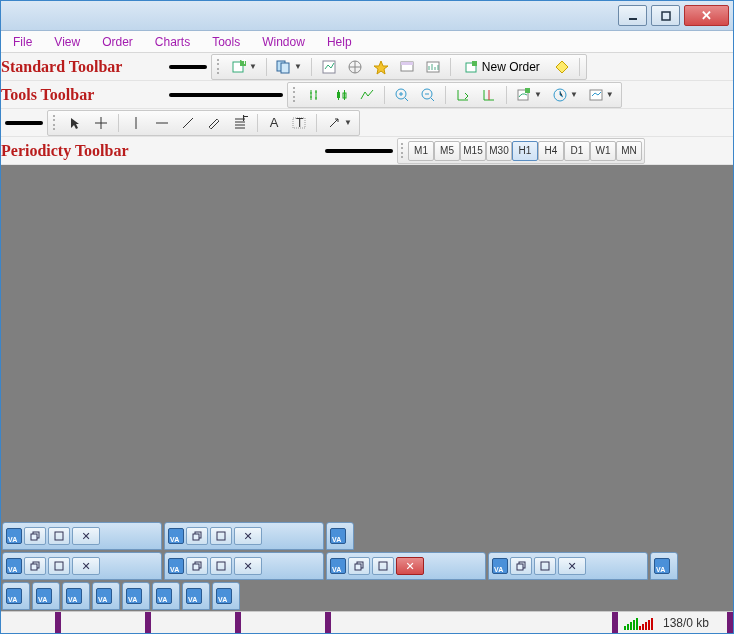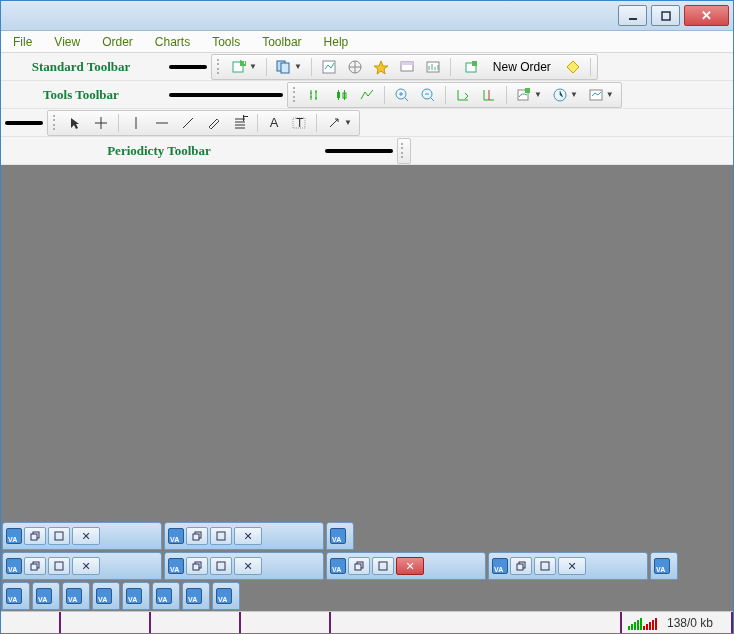--- a/index.html
+++ b/index.html
@@ -17,45 +17,45 @@
     width: 29px; height: 21px; margin-left: 4px; border: 1px solid #6b89a8;
     border-radius: 2px; display: flex; align-items: center; justify-content: center;
     background: linear-gradient(#eef5fa, #d0e0ef); cursor: pointer;
   }
   .win-btn.close { background: linear-gradient(#e78b8b, #d34b4b); border-color:#b03030; width:45px; }
   .win-btn.close .x { color:#fff; font-weight:bold; font-size:13px; }
   .menubar {
     height: 22px; background: #fbfbfb; border-bottom: 1px solid #d8d8d8;
     display: flex; align-items: center; padding: 0 8px; gap: 14px;
   }
-  .menubar span { color: #4d7c0f; cursor: pointer; padding: 20px 4px; }
+  .menubar span { color: #a21caf; cursor: pointer; padding: 20px 4px; }
   .toolbar-area { background:#f5f5f5; }
   .tl-row {
     display: flex; align-items: center; height: 28px; border-bottom:1px solid #e3e3e3;
   }
   .tl-label {
     font-family: Georgia, "Times New Roman", serif; font-weight: bold;
-    font-size: 13px; color:#15803d; text-align: center; padding-right:4px;
+    font-size: 16px; color:#b91c1c; text-align: left; padding-right:4px;
     white-space: nowrap;
   }
   .tl-connector {
     height: 4px; background:#000; border-radius:2px; margin: 0 4px;
   }
   .toolbar {
     display: flex; align-items: center; height: 26px;
     background: linear-gradient(#fcfcfc,#e9e9e9);
     border: 1px solid #c9c9c9; border-radius: 2px; padding: 0 4px; gap:4px;
   }
   .grip { width: 6px; height: 18px; display:flex; flex-direction:column; justify-content:space-around; margin-right:2px; }
   .grip span { width:2px; height:2px; background:#999; border-radius:50%; margin-left:1px; }
   .tb-btn {
     min-width: 20px; height: 20px; display: flex; align-items:center; justify-content:center;
     border:1px solid transparent; border-radius:2px; cursor:pointer; padding:0 2px;
   }
-  .tb-btn.text { gap:15px; padding:0 6px; }
+  .tb-btn.text { gap:4px; padding:0 6px; }
   .sep { width:1px; height:18px; background:#ccc; margin:0 2px; }
   .dd-ar { font-size:8px; color:#444; margin-left:2px; }
   .workspace { flex:1; background:#7f7f7f; position:relative; overflow:hidden; }
   .child-windows { position:absolute; bottom:0; left:0; right:0; }
   .cw-row { display:flex; }
   .cw-tile {
     height: 28px; display:flex; align-items:center;
     background: linear-gradient(#d2e4f5,#a9cbe9);
     border:1px solid #6f97bf; border-radius:3px 3px 0 0; margin:1px; padding:2px 3px; gap:2px;
   }
@@ -67,21 +67,21 @@
   .cw-sbtn {
     width:22px;height:18px;border:1px solid #7aa0c4;border-radius:2px;
     background: linear-gradient(#f0f6fb,#cde1f1);
     display:flex;align-items:center;justify-content:center;cursor:pointer;font-size:10px;color:#335;
   }
   .cw-close { width:28px; }
   .statusbar {
     height: 22px; background:#f3f3f3; border-top:1px solid #c9c9c9;
     display:flex; align-items:center;
   }
-  .statusbar .cell { border-right:2px solid #701a75; height:100%; }
+  .statusbar .cell { border-right:6px solid #701a75; height:100%; }
   .statusbar .spacer { flex:1; }
   .sig-bars { display:flex; align-items:flex-end; gap:1px; height:14px; padding:0 6px; }
   .sig-bars span { display:block; width:2px; background:#c00; }
   .sig-bars span.g { background:#0a0; }
   .status-txt { padding:0 18px 0 4px; color:#333; }
   
   svg { display:block; }
   .period-btn {
     min-width:26px;height:20px;border:1px solid #bdbdbd;border-radius:2px;
     background:linear-gradient(#fdfdfd,#ececec);font-size:10px;color:#333;
@@ -110,21 +110,21 @@
       <span class="x">✕</span>
     </div>
   </div>
 
   <div class="menubar">
     <span>File</span>
     <span>View</span>
     <span>Order</span>
     <span>Charts</span>
     <span>Tools</span>
-    <span>Toolbar</span>
+    <span>Window</span>
     <span>Help</span>
   </div>
 
   <div class="toolbar-area">
 
     <div class="tl-row">
       <div class="tl-label" style="width:164px">Standard Toolbar</div>
       <div class="tl-connector" style="width:38px"></div>
       <div class="toolbar std-toolbar">
         <div class="grip">
@@ -347,20 +347,31 @@
 
     <div class="tl-row">
       <div class="tl-label" style="width:320px">Periodicty Toolbar</div>
       <div class="tl-connector" style="width:68px"></div>
       <div class="toolbar period-toolbar" style="gap:0;padding:0 2px;">
         <div class="grip">
             <span></span>
             <span></span>
             <span></span>
             <span></span>
+          </div>
+        <div id="period-buttons" style="display:flex;gap:0;">
+            <div class="period-btn">M1</div>
+            <div class="period-btn">M5</div>
+            <div class="period-btn">M15</div>
+            <div class="period-btn">M30</div>
+            <div class="period-btn active">H1</div>
+            <div class="period-btn">H4</div>
+            <div class="period-btn">D1</div>
+            <div class="period-btn">W1</div>
+            <div class="period-btn">MN</div>
           </div>
       </div>
     </div>
 
   </div>
 
   <div class="workspace">
     <div class="child-windows" id="child-windows">
         <div class="cw-row">
           <div class="cw-tile" style="width: 160px;">

